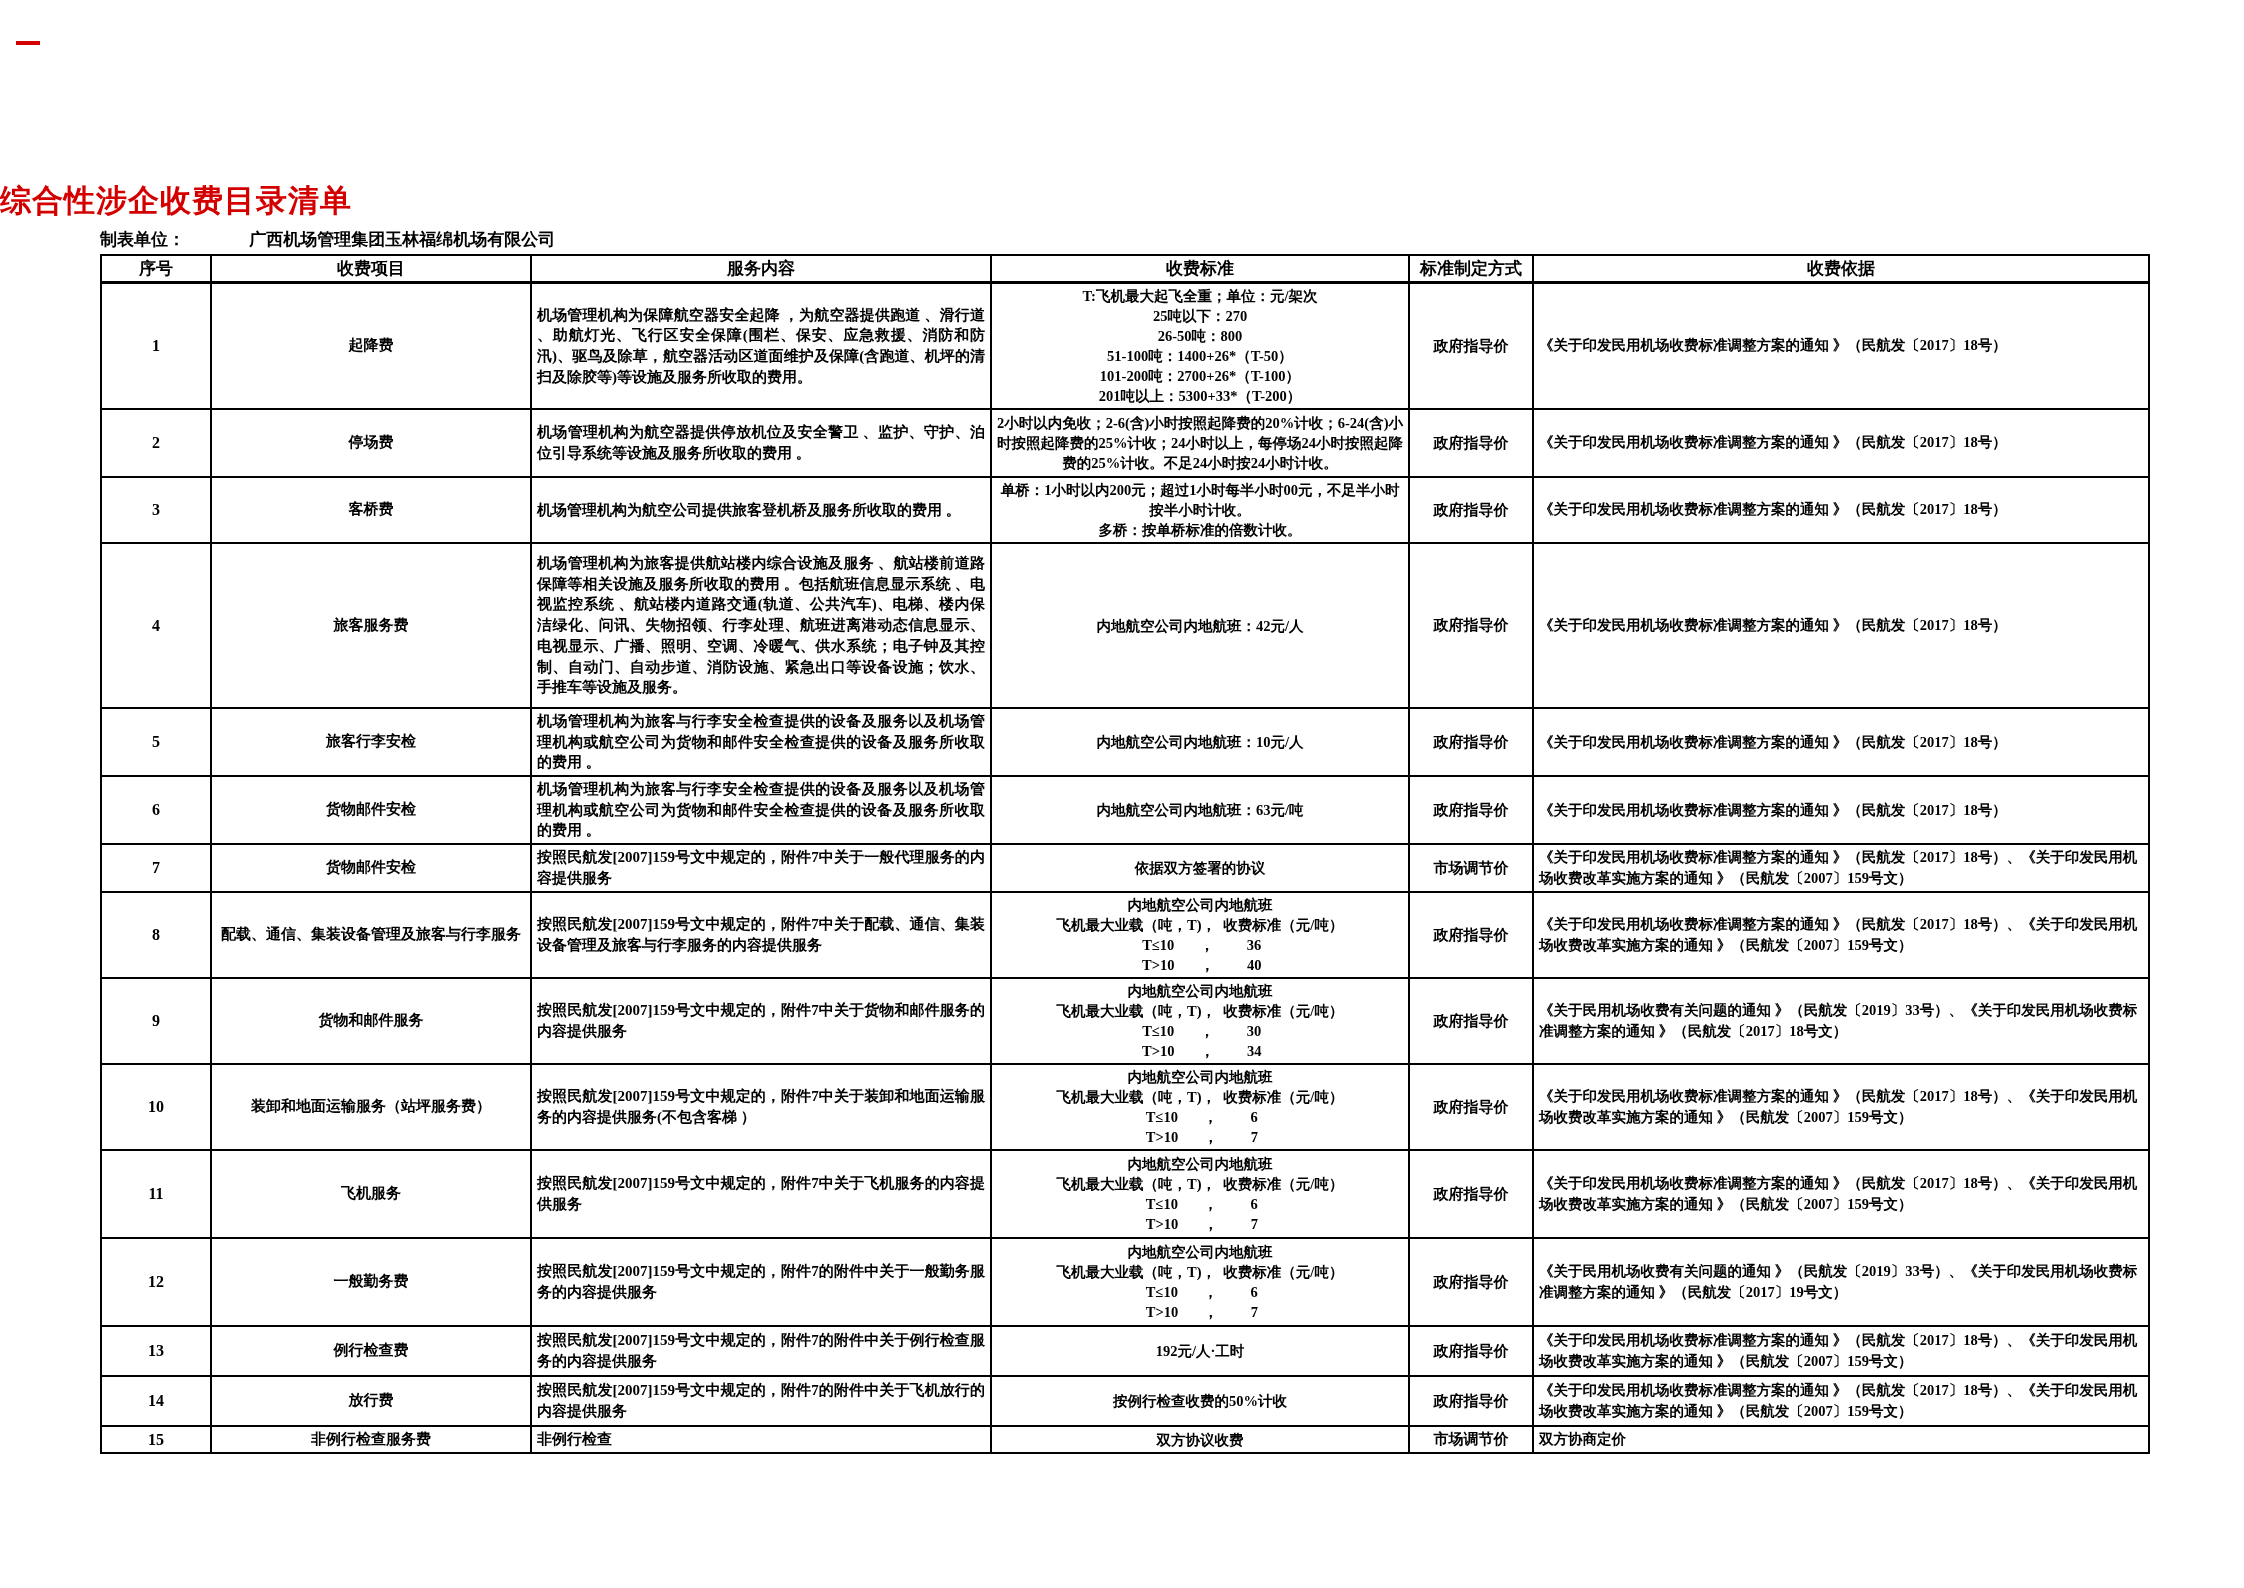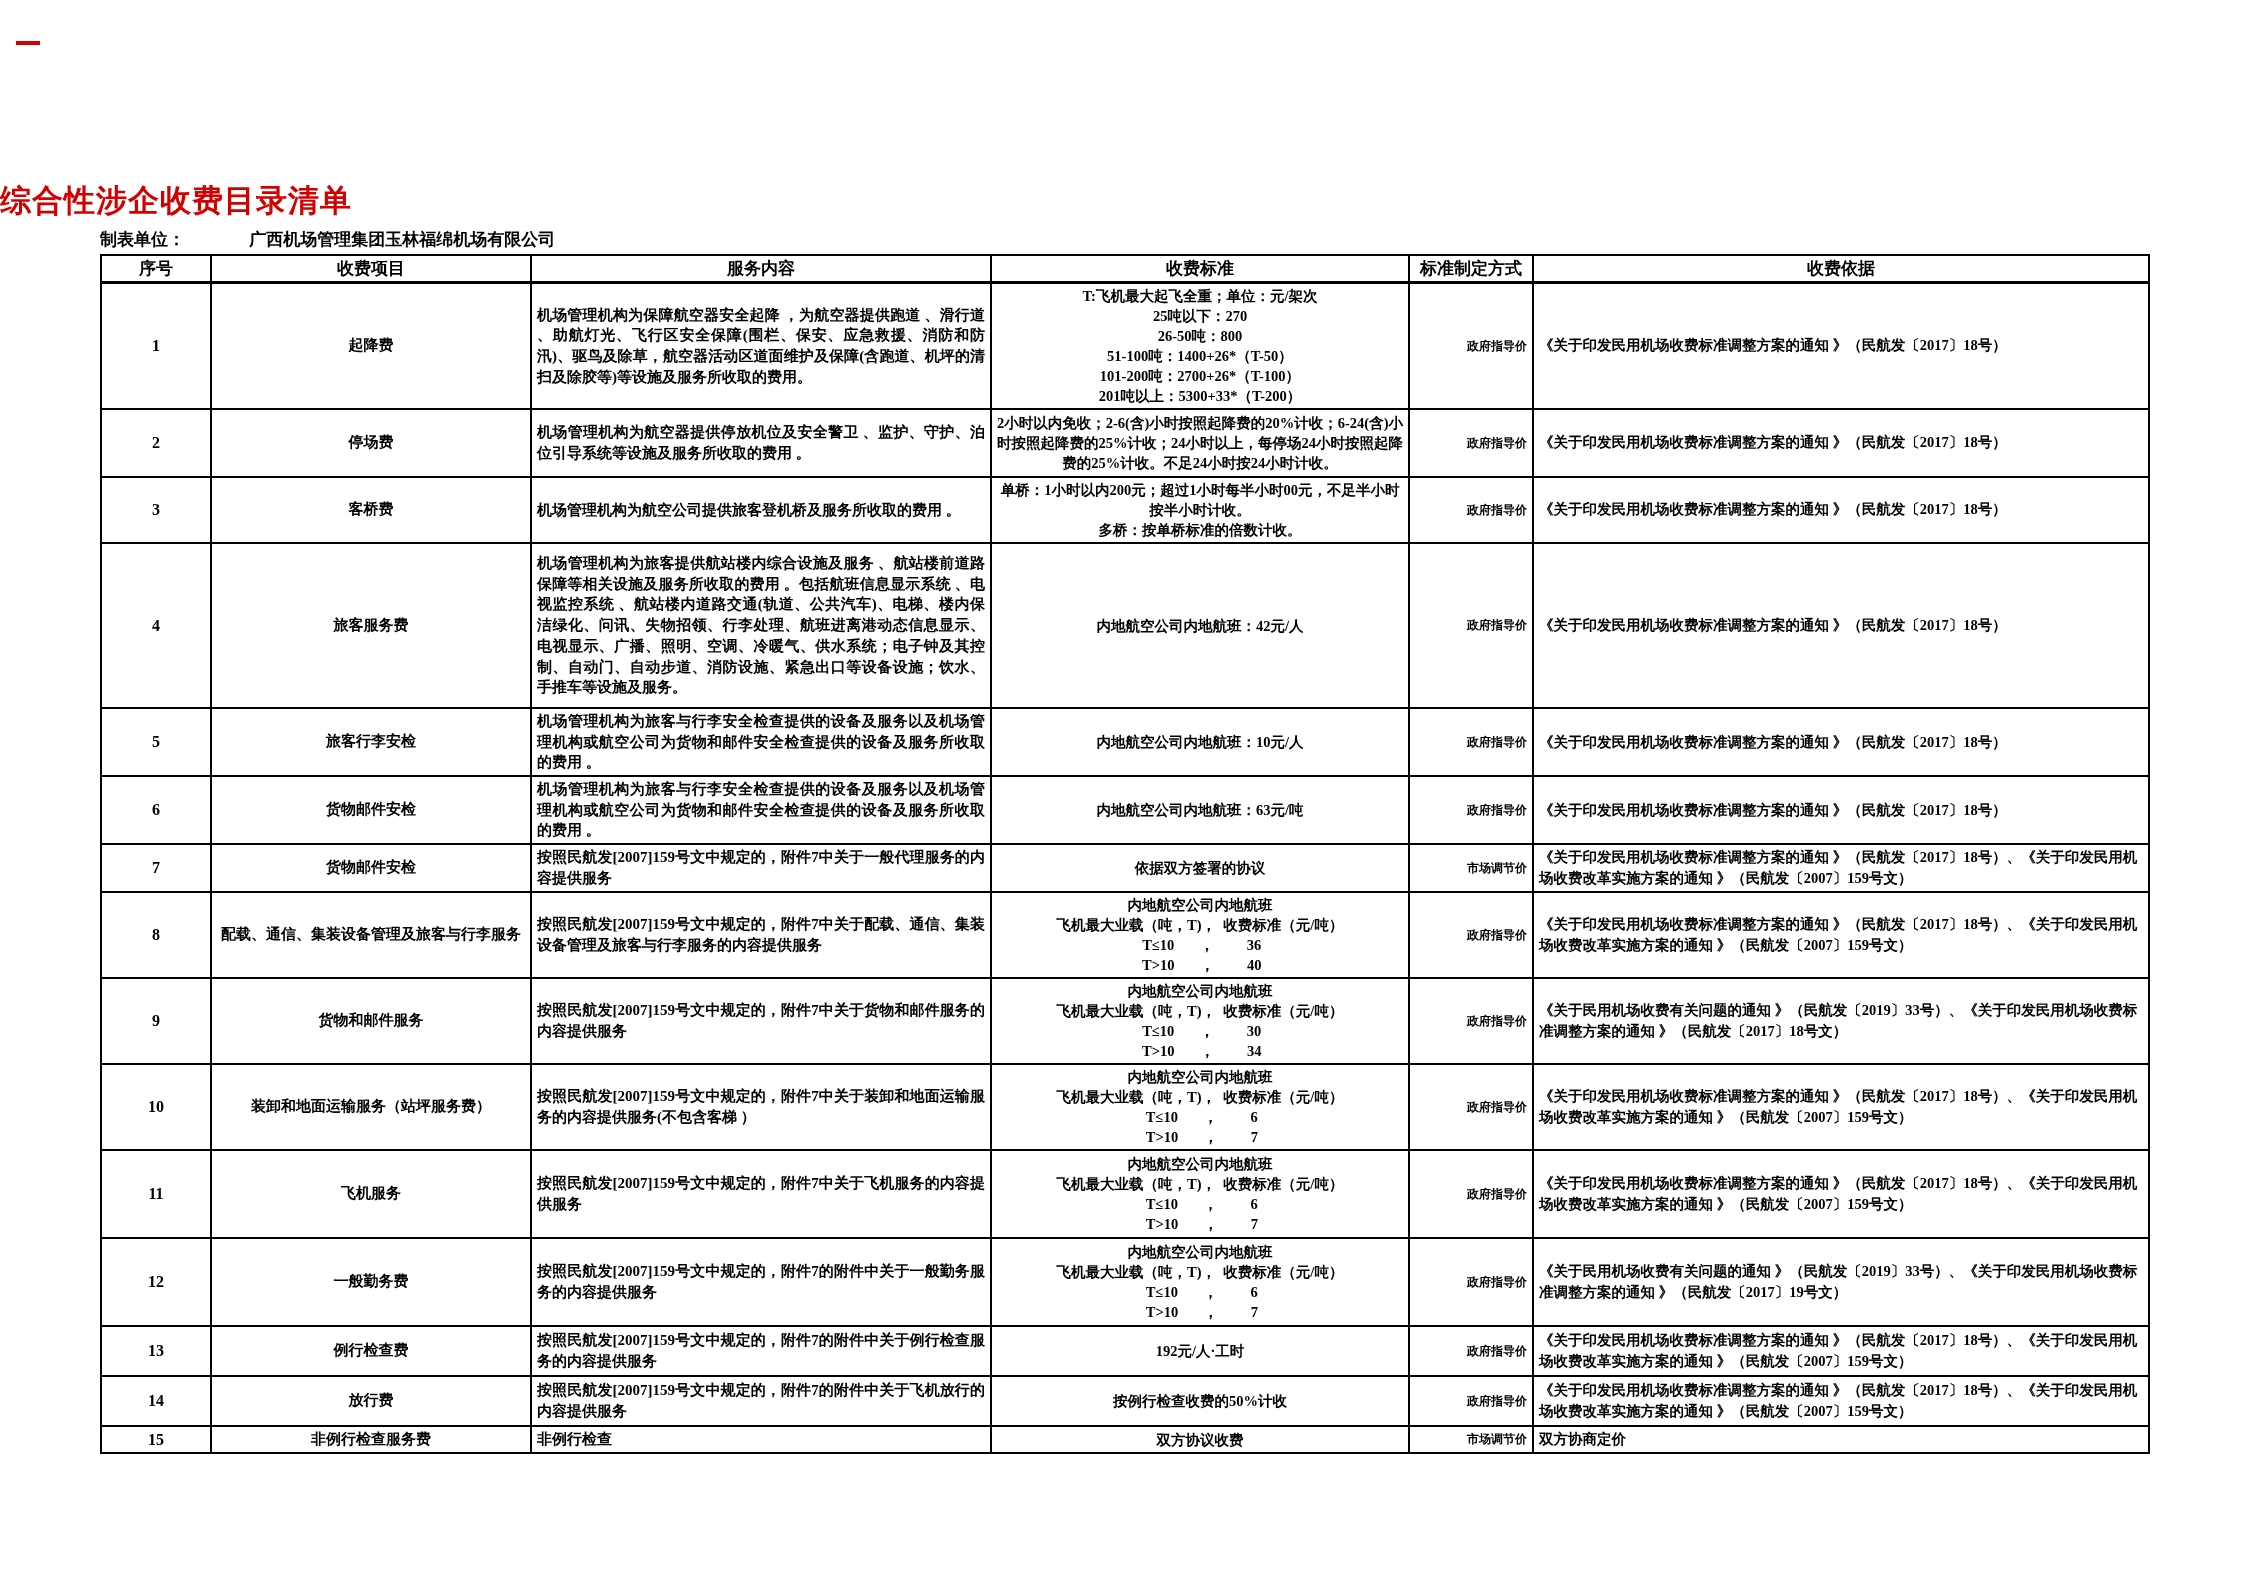--- a/index.html
+++ b/index.html
@@ -54,21 +54,21 @@
   table.fees th{
     font-size:17px;
     text-align:center;
     padding:1px 10px;
     border-bottom:3px solid #000;
   }
   td.c-no{ text-align:center; font-size:16px; }
   td.c-item{ text-align:center; font-size:15px; line-height:1.3; }
   td.c-service{ text-align:left; font-size:15px; line-height:1.38; white-space:pre-wrap; text-align:justify; }
   td.c-standard{ text-align:center; font-size:14.5px; line-height:1.38; white-space:pre-wrap; vertical-align:middle; }
-  td.c-method{ text-align:right; font-size:12px;margin-left:28px; }
+  td.c-method{ text-align:center; font-size:15px;margin-left:28px; }
   td.c-basis{ text-align:left; font-size:14.5px; line-height:1.45; white-space:pre-wrap; }
 </style>
 </head>
 <body>
 
 <div class="page">
   <div class="red-mark"></div>
 
   <div class="doc-title">综合性涉企收费目录清单</div>
 

